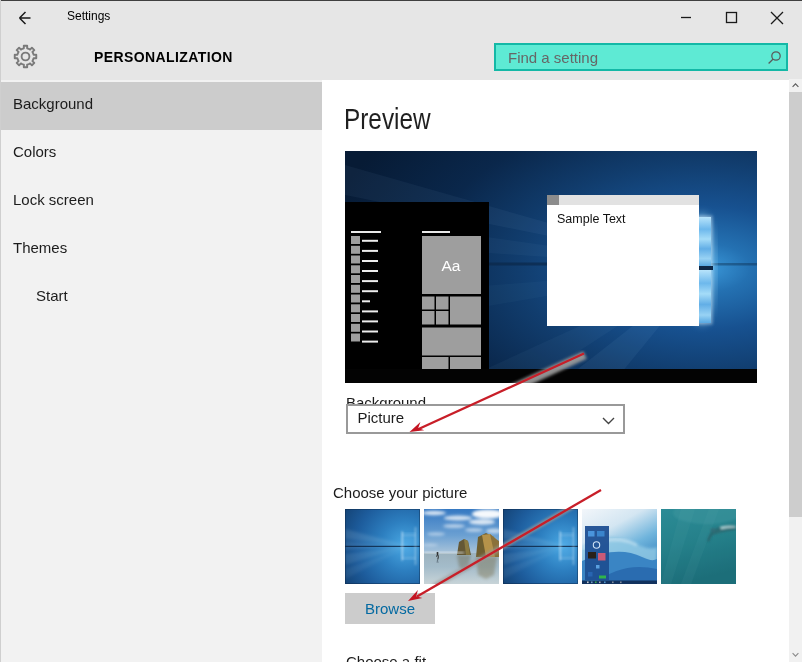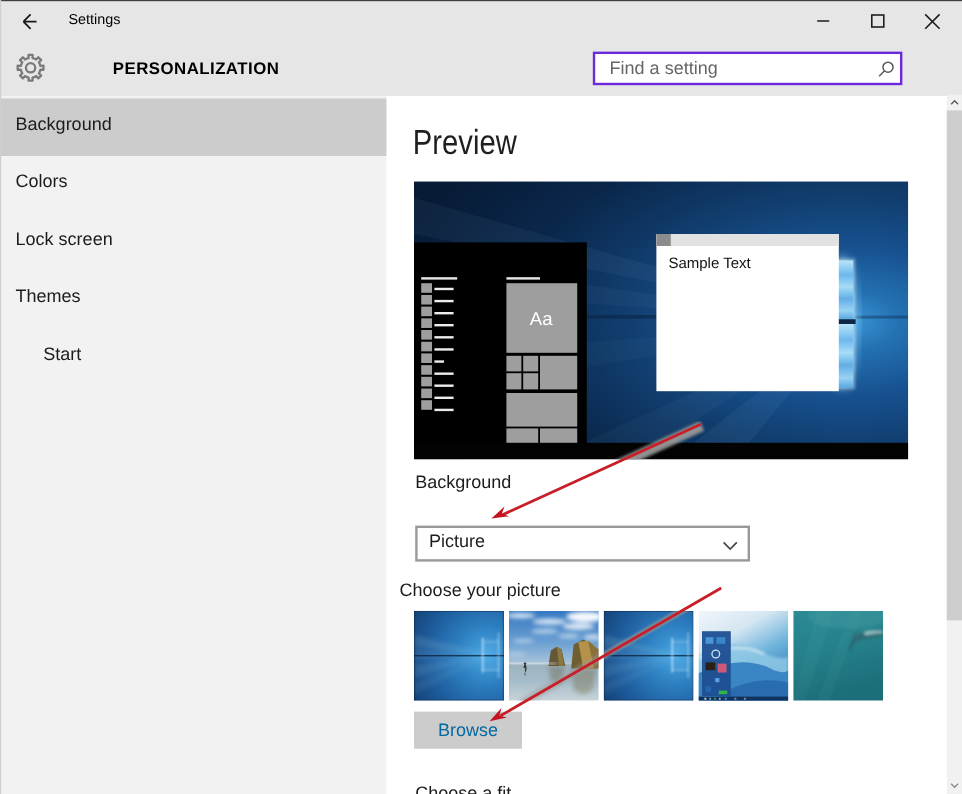--- a/index.html
+++ b/index.html
@@ -2,42 +2,42 @@
 <html><head>
 <meta charset="utf-8">
 <style>
   * { margin:0; padding:0; box-sizing:border-box; }
   html,body { width:802px; height:662px; overflow:hidden; background:#fff;
     font-family:"Liberation Sans", sans-serif; }
   
   #header { position:absolute; left:0; top:0; width:802px; height:80px;
     background:#e6e6e6; border-top:1px solid #404040; }
   #backarrow { position:absolute; left:14px; top:7px; }
-  #settingsTxt { position:absolute; left:57px; top:8px; font-size:12px; color:#000;text-align:right; }
+  #settingsTxt { position:absolute; left:67px; top:8px; font-size:12px; color:#000;text-align:right; }
   #caps { position:absolute; right:0; top:0; }
   #gear { position:absolute; left:11.5px; top:42px; }
   #pers { position:absolute; left:61px; top:48px; font-size:14px; font-weight:bold;
     color:#000; letter-spacing:0.4px;padding-left:33px; }
-  #search { position:absolute; left:494px; top:42px; width:258px; height:28px;
-    background:#ffffff; border:2px solid #6d28d9; }
+  #search { position:absolute; left:494px; top:42px; width:294px; height:28px;
+    background:#5eead4; border:2px solid #14b8a6; }
   #search span { position:absolute; left:12px; top:4px; font-size:15px; color:#666; }
   #search svg { position:absolute; right:4px; top:5px; }
   
   #sidebar { position:absolute; left:0; top:80px; width:322px; height:582px;
     background:#f2f2f2; }
   .navitem { position:absolute; left:0; width:322px; height:48px; line-height:44px;
     padding-left:13px; font-size:15px; color:#1c1c1c; }
   #nav0 { top:2px; background:#cccccc; }
   #nav1 { top:50px; } #nav2 { top:98px; } #nav3 { top:146px; } #nav4 { top:194px;padding-left:36px; }
   
   #previewH { position:absolute; left:344px; top:102.5px; font-size:29px; color:#1f1f1f; transform:scaleX(0.84); transform-origin:0 0; }
   #preview { position:absolute; left:345px; top:151px; width:412px; height:232px;
     overflow:hidden; }
   #bgLabel { position:absolute; left:346px; top:393.5px; font-size:15px; color:#1c1c1c; }
-  #dropdown { position:absolute; left:345.5px; top:438px; width:279px; height:30px;
+  #dropdown { position:absolute; left:345.5px; top:404px; width:279px; height:30px;
     background:#fff; border:2px solid #999; }
   #dropdown span { position:absolute; left:10px; top:3px; font-size:15px; color:#1c1c1c; }
   #dropdown svg { position:absolute; right:8px; top:10.5px; }
   #chooseLabel { position:absolute; left:333px; top:484px; font-size:15px; color:#1c1c1c; }
   .thumb { position:absolute; top:509px; width:75px; height:75px; overflow:hidden; }
   #t1 { left:345px; } #t2 { left:424px; } #t3 { left:503px; }
   #t4 { left:582px; } #t5 { left:661px; }
   #browse { position:absolute; left:345px; top:593px; width:90px; height:31px;
     background:#cccccc; text-align:center; line-height:31px; font-size:15px; color:#0369a1; }
   #fitLabel { position:absolute; left:346px; top:652.5px; font-size:15px; color:#1c1c1c; }

